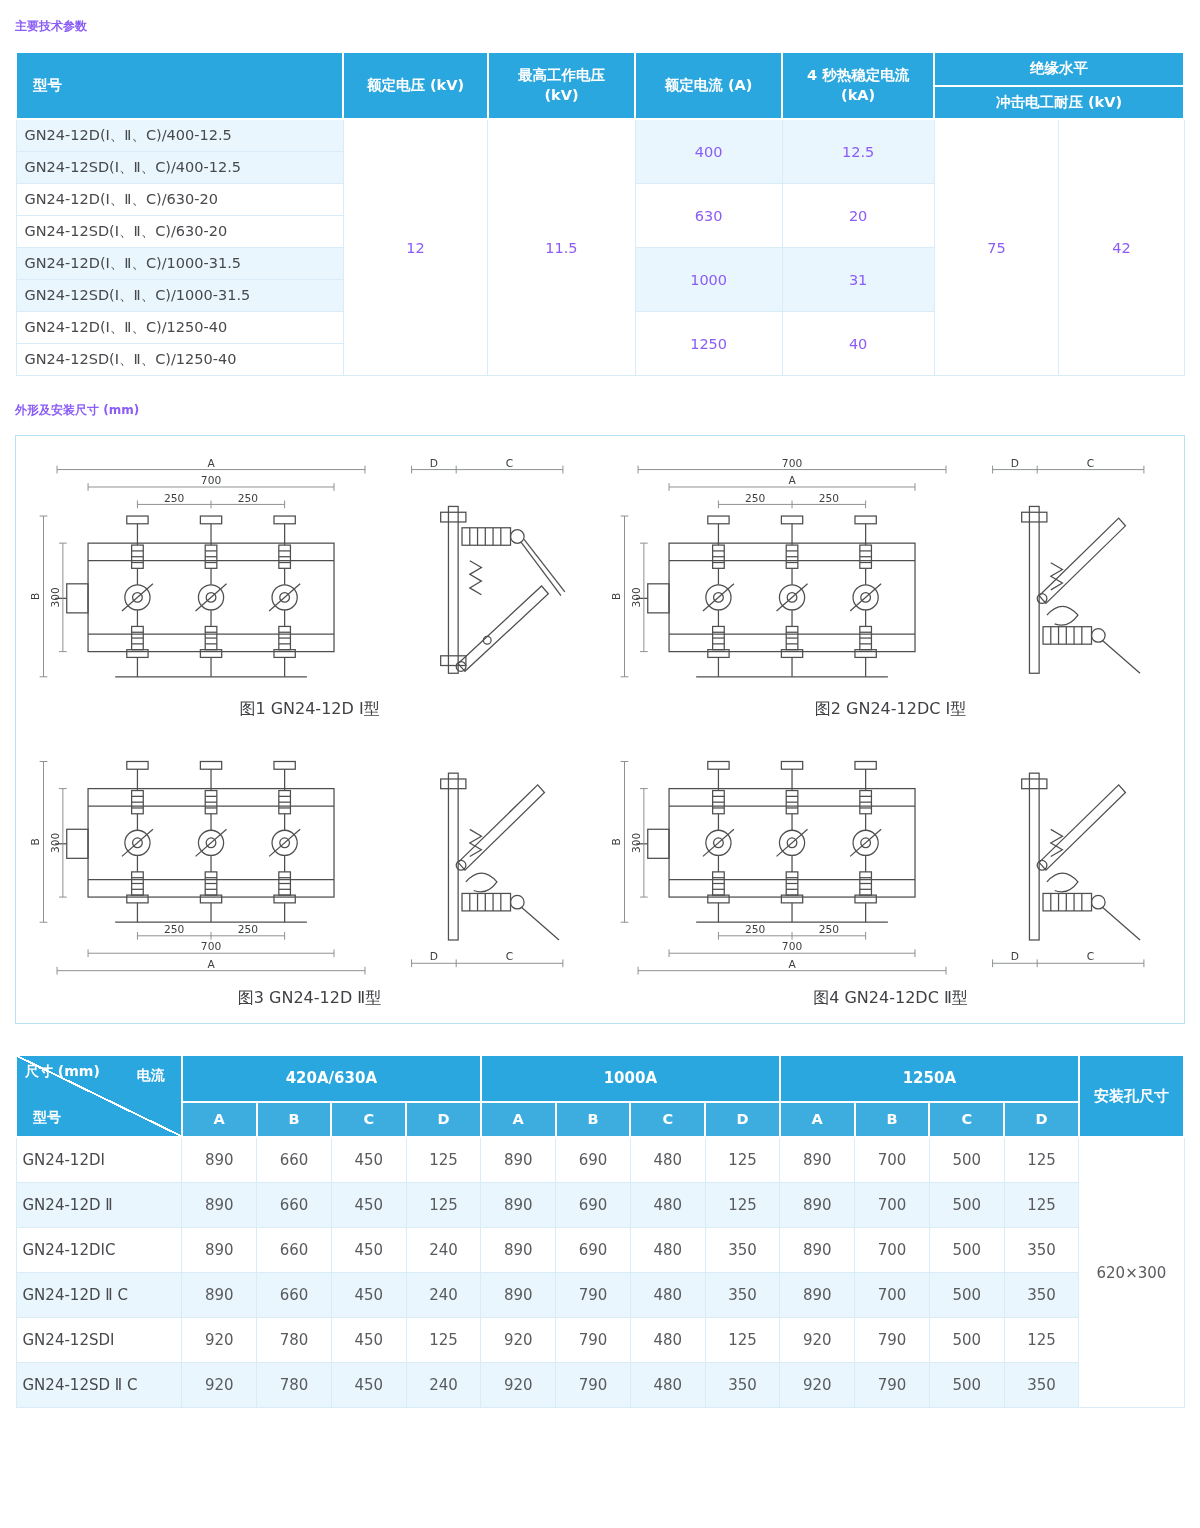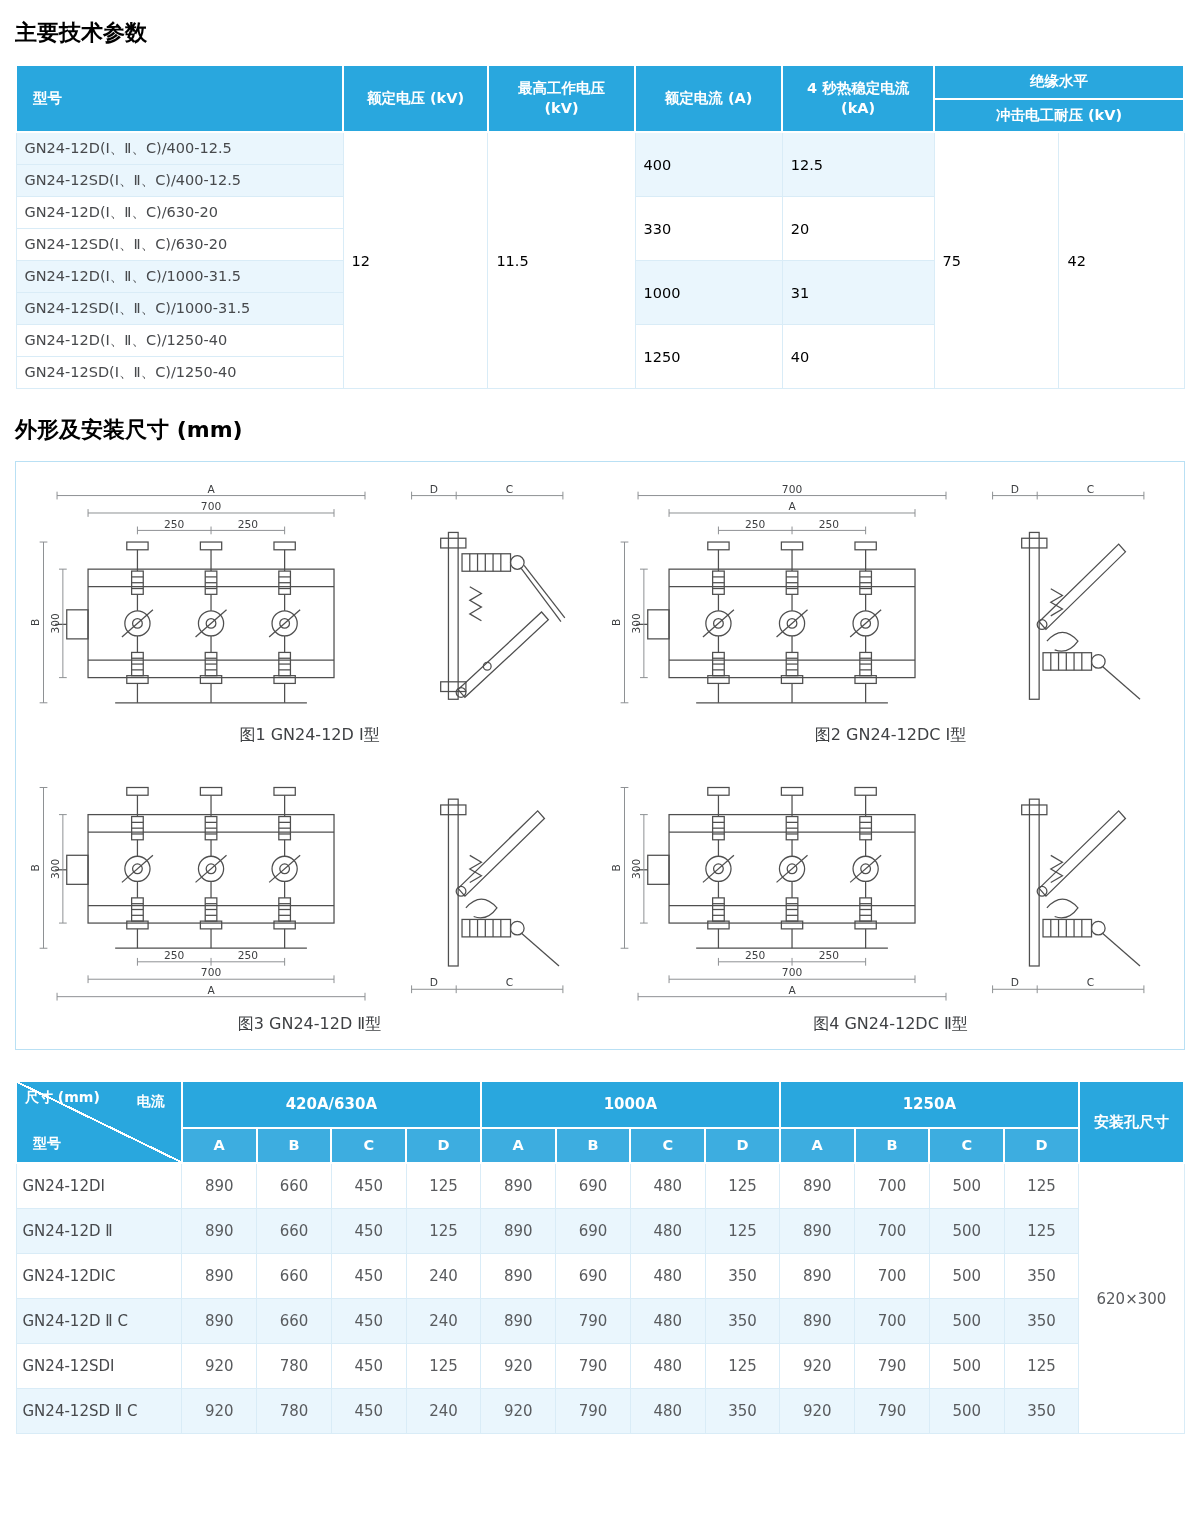--- a/index.html
+++ b/index.html
@@ -5,37 +5,37 @@
   * { margin:0; padding:0; box-sizing:border-box; }
   html,body { background:#ffffff; }
   body {
     width:1200px; min-height:1528px;
     font-family:"DejaVu Sans","Liberation Sans",sans-serif;
     color:#595b5e;
   }
   .page { padding:12px 15px 24px; }
 
   .sec-title {
-    color:#000000; font-size:22px; font-weight:bold;
+    color:#8b5cf6; font-size:12px; font-weight:bold;
     margin:6px 0 16px;
   }
   .sec-title.second { margin-top:26px; }
 
   table { border-collapse:collapse; width:100%; table-layout:fixed; }
 
   
   .spec th {
     background:#29a7de; color:#fff; font-weight:600; font-size:14.5px;
     border:2px solid #ffffff; padding:6px 4px; text-align:center;
     vertical-align:middle; line-height:1.35;
   }
   .spec th.th-model { text-align:left; padding-left:16px; }
   .spec td {
-    font-size:14.5px; color:#000000; background:#ffffff;
-    border:1px solid #d9ecf7; padding:6px 8px; 
+    font-size:14.5px; color:#8b5cf6; background:#ffffff;
+    border:1px solid #d9ecf7; padding:6px 8px; text-align:center;
     vertical-align:middle; height:29px;
   }
   .spec td.model { text-align:left; color:#47494c; }
   .spec td.lt { background:#eaf6fd; }
   .prewrap { white-space:pre-line; }
 
   
   .draw-box {
     margin-top:14px; border:1px solid #b9e0f4; background:#fff;
     padding:20px 6px 14px;
@@ -123,21 +123,21 @@
         <td rowspan="2" class="lt">400</td>
         <td rowspan="2" class="lt">12.5</td>
         <td rowspan="8">75</td>
         <td rowspan="8">42</td>
       </tr>
       <tr>
           <td class="model lt">GN24-12SD(Ⅰ、Ⅱ、C)/400-12.5</td>
         </tr>
       <tr>
         <td class="model">GN24-12D(Ⅰ、Ⅱ、C)/630-20</td>
-        <td rowspan="2">330</td>
+        <td rowspan="2">630</td>
         <td rowspan="2">20</td>
       </tr>
       <tr>
           <td class="model">GN24-12SD(Ⅰ、Ⅱ、C)/630-20</td>
         </tr>
       <tr>
         <td class="model lt">GN24-12D(Ⅰ、Ⅱ、C)/1000-31.5</td>
         <td rowspan="2" class="lt">1000</td>
         <td rowspan="2" class="lt">31</td>
       </tr>

